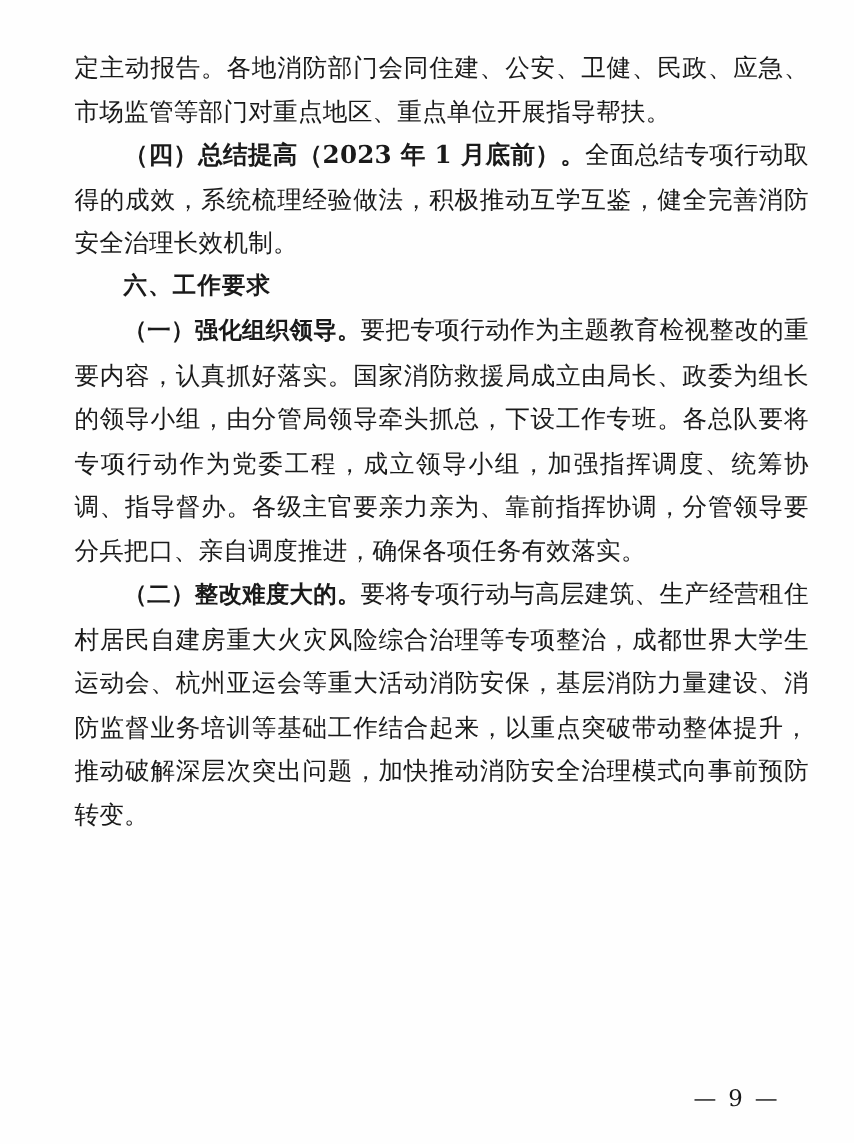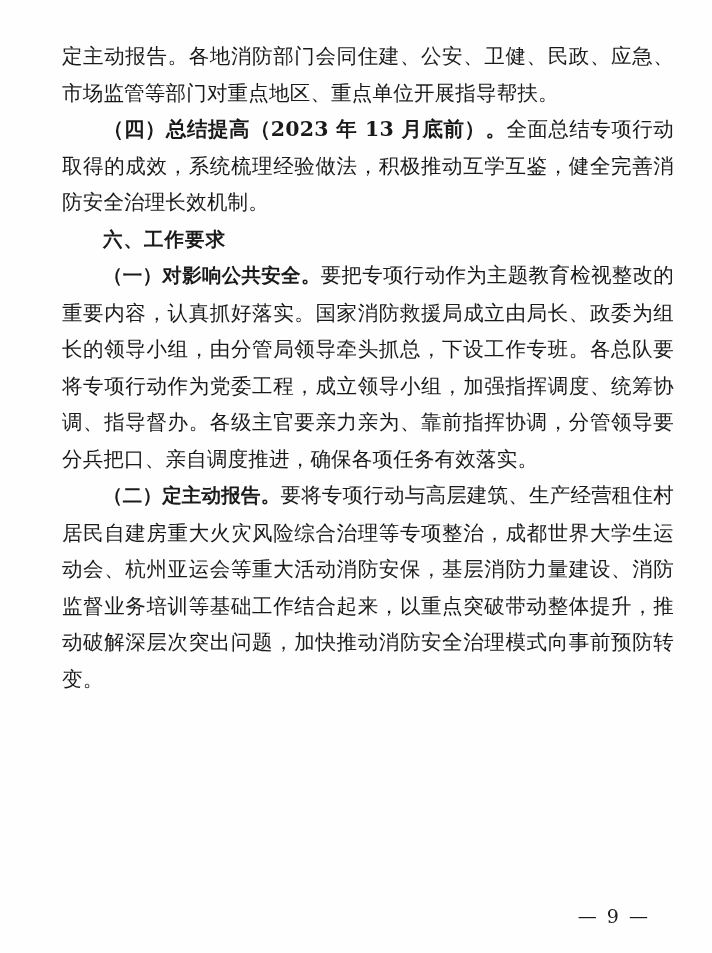--- a/index.html
+++ b/index.html
@@ -34,21 +34,21 @@
     text-indent: 0;
   }
   .para.indent {
     text-indent: 41px;
   }
   .heading {
     margin: 0;
     font-weight: bold;
     text-indent: 41px;
     letter-spacing: 1px;
-    font-family: Liberation Sans, sans-serif;
+    font-family: Liberation Mono, monospace;
     font-size: 19.5px;
   }
   .para .lead {
     font-weight: bold;
     font-family: "DejaVu Sans", "Liberation Sans", sans-serif;
     font-size: 19.5px;
   }
   .para .lead-serif {
     font-weight: bold;
   }
@@ -62,19 +62,19 @@
     letter-spacing: 2px;
     color: #1a1a1a;
   }
 </style>
 </head>
 <body>
 
 <div class="page">
   <div class="doc-body" id="doc-body">
       <p class="para">定主动报告。各地消防部门会同住建、公安、卫健、民政、应急、市场监管等部门对重点地区、重点单位开展指导帮扶。</p>
-      <p class="para indent"><span class="lead-serif">（四）总结提高（2023 年 13 月底前）。</span>全面总结专项行动取得的成效，系统梳理经验做法，积极推动互学互鉴，健全完善消防安全治理长效机制。</p>
+      <p class="para indent"><span class="lead-serif">（四）总结提高（2023 年 1 月底前）。</span>全面总结专项行动取得的成效，系统梳理经验做法，积极推动互学互鉴，健全完善消防安全治理长效机制。</p>
       <p class="heading">六、工作要求</p>
-      <p class="para indent"><span class="lead">（一）对影响公共安全。</span>要把专项行动作为主题教育检视整改的重要内容，认真抓好落实。国家消防救援局成立由局长、政委为组长的领导小组，由分管局领导牵头抓总，下设工作专班。各总队要将专项行动作为党委工程，成立领导小组，加强指挥调度、统筹协调、指导督办。各级主官要亲力亲为、靠前指挥协调，分管领导要分兵把口、亲自调度推进，确保各项任务有效落实。</p>
-      <p class="para indent"><span class="lead">（二）定主动报告。</span>要将专项行动与高层建筑、生产经营租住村居民自建房重大火灾风险综合治理等专项整治，成都世界大学生运动会、杭州亚运会等重大活动消防安保，基层消防力量建设、消防监督业务培训等基础工作结合起来，以重点突破带动整体提升，推动破解深层次突出问题，加快推动消防安全治理模式向事前预防转变。</p>
+      <p class="para indent"><span class="lead">（一）强化组织领导。</span>要把专项行动作为主题教育检视整改的重要内容，认真抓好落实。国家消防救援局成立由局长、政委为组长的领导小组，由分管局领导牵头抓总，下设工作专班。各总队要将专项行动作为党委工程，成立领导小组，加强指挥调度、统筹协调、指导督办。各级主官要亲力亲为、靠前指挥协调，分管领导要分兵把口、亲自调度推进，确保各项任务有效落实。</p>
+      <p class="para indent"><span class="lead">（二）整改难度大的。</span>要将专项行动与高层建筑、生产经营租住村居民自建房重大火灾风险综合治理等专项整治，成都世界大学生运动会、杭州亚运会等重大活动消防安保，基层消防力量建设、消防监督业务培训等基础工作结合起来，以重点突破带动整体提升，推动破解深层次突出问题，加快推动消防安全治理模式向事前预防转变。</p>
     </div>
   <div class="footer">— 9 —</div>
 </div>
 
 </body></html>

